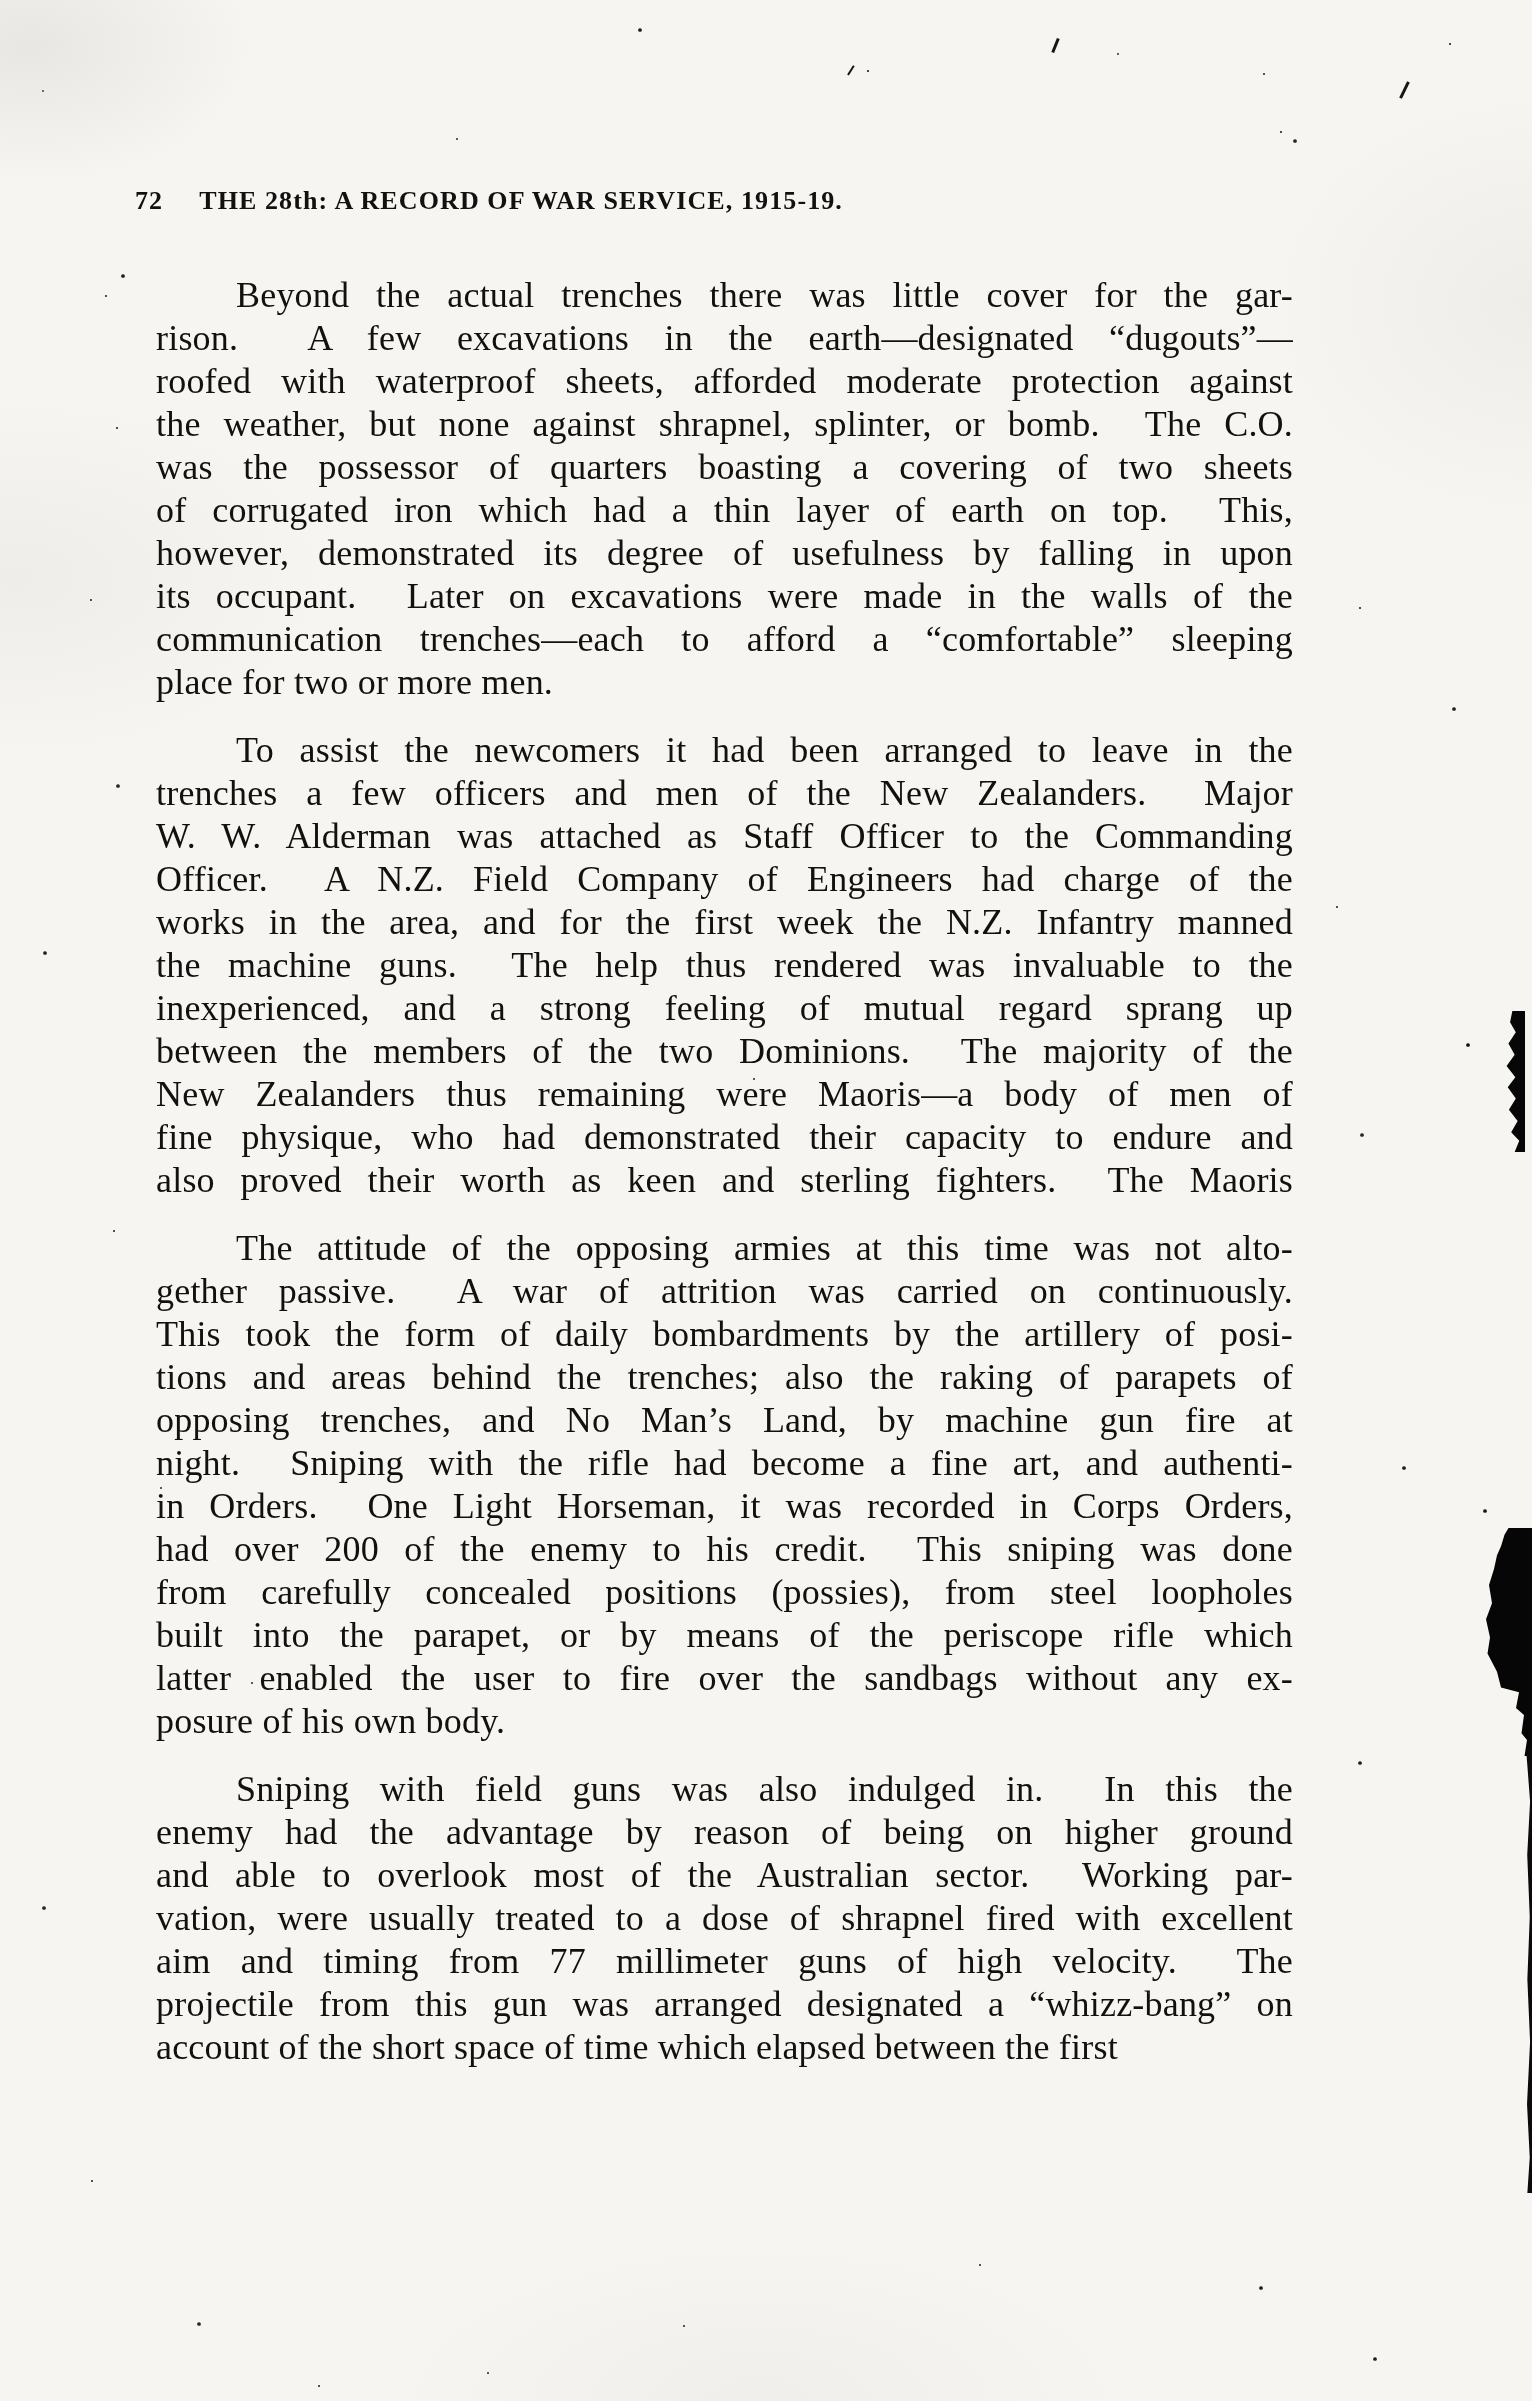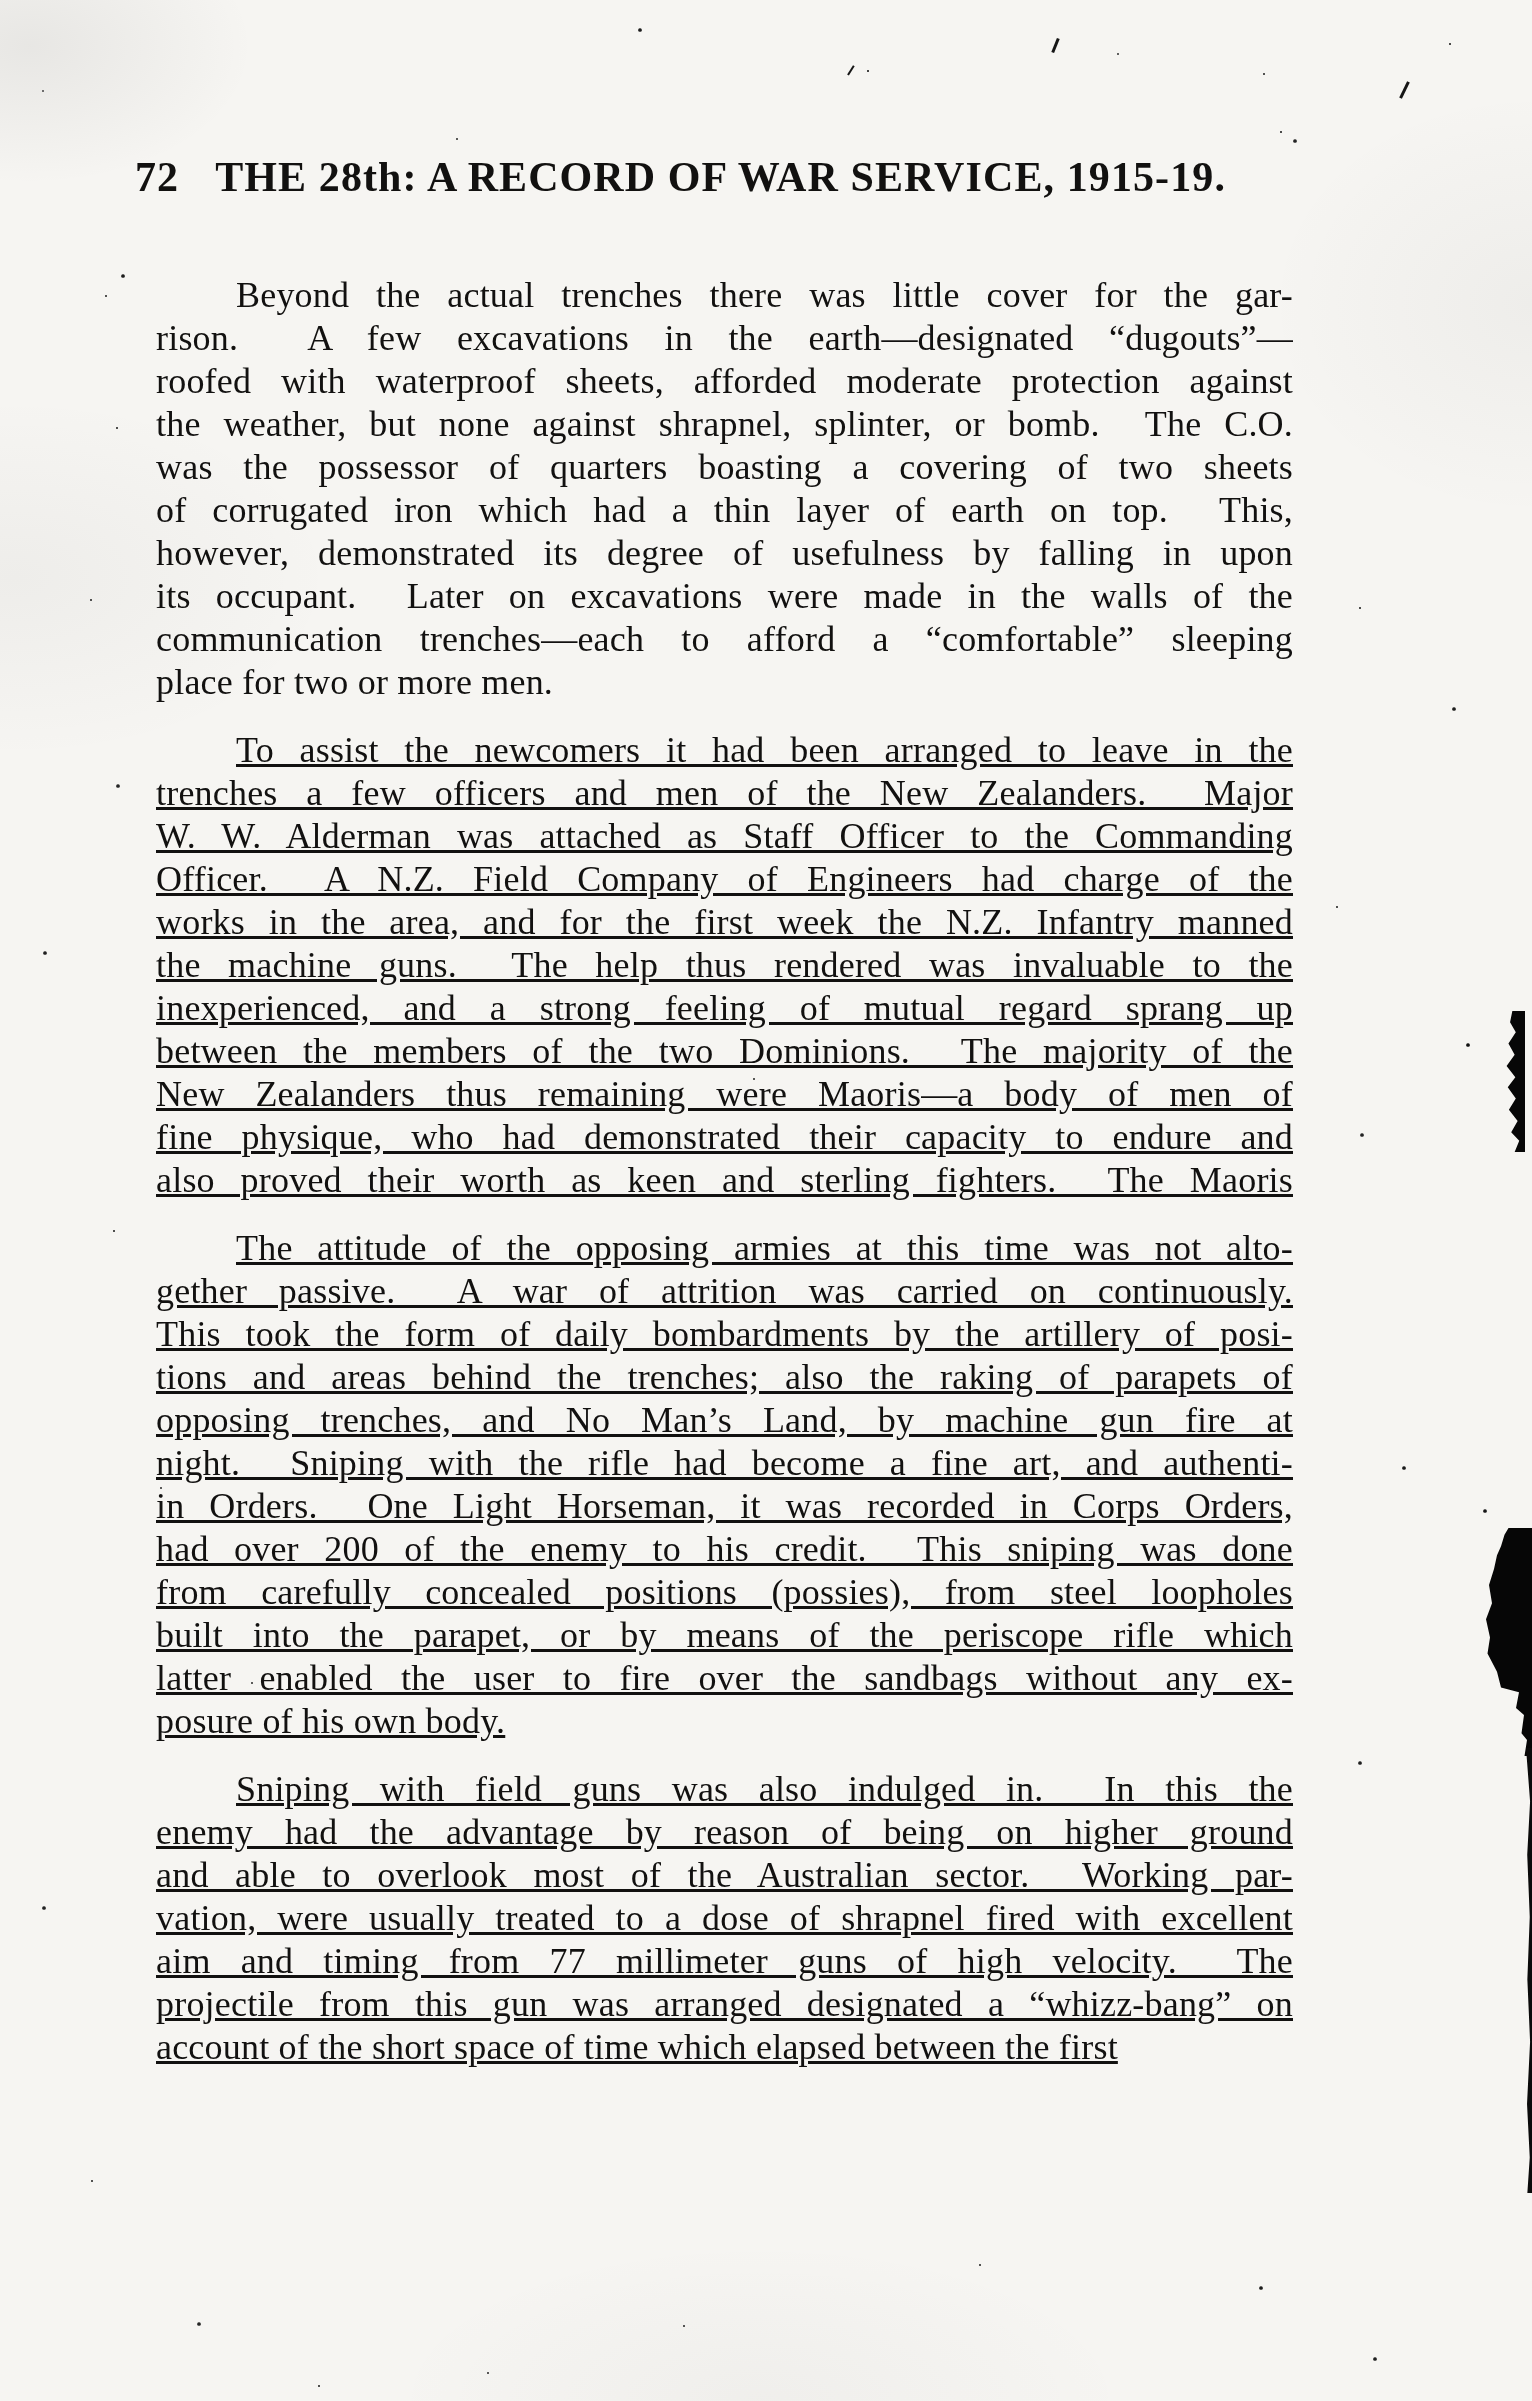--- a/index.html
+++ b/index.html
@@ -10,30 +10,30 @@
     background-image:
       radial-gradient(319px 198px at 30px 46px, rgba(40,40,40,0.07), transparent 70%),
       radial-gradient(456px 258px at 15px 578px, rgba(40,40,40,0.04), transparent 70%),
       radial-gradient(380px 304px at 1533px 304px, rgba(40,40,40,0.04), transparent 70%),
       radial-gradient(532px 228px at 760px 2401px, rgba(40,40,40,0.03), transparent 70%);
     overflow:hidden;
     font-family:"Liberation Serif", serif;
     color:#121110;
   }
   .header{
-    position:absolute; top:153px; left:135px;
-    font-size:42px; font-weight:bold; letter-spacing:1.1px;
+    position:absolute; top:186px; left:135px;
+    font-size:26px; font-weight:bold; letter-spacing:1.1px;
     white-space:nowrap;
   }
   .header .title{ margin-left:36px; }
   .text-block{
     position:absolute; left:144px; top:262px; width:1161px;
   }
   .paragraph{ margin:12px; }
-  .paragraph + .paragraph{ margin-top:25px;text-decoration:underline; }
+  .paragraph + .paragraph{ margin-top:25px; }
   .line{
     height:43px; line-height:43px;
     font-size:36px;
     text-align:justify; text-align-last:justify;
     letter-spacing:0.2px;
   }
   .line.first{ padding-left:80px; }
   .line.plast{ text-align-last:left; }
   
   .specks{

